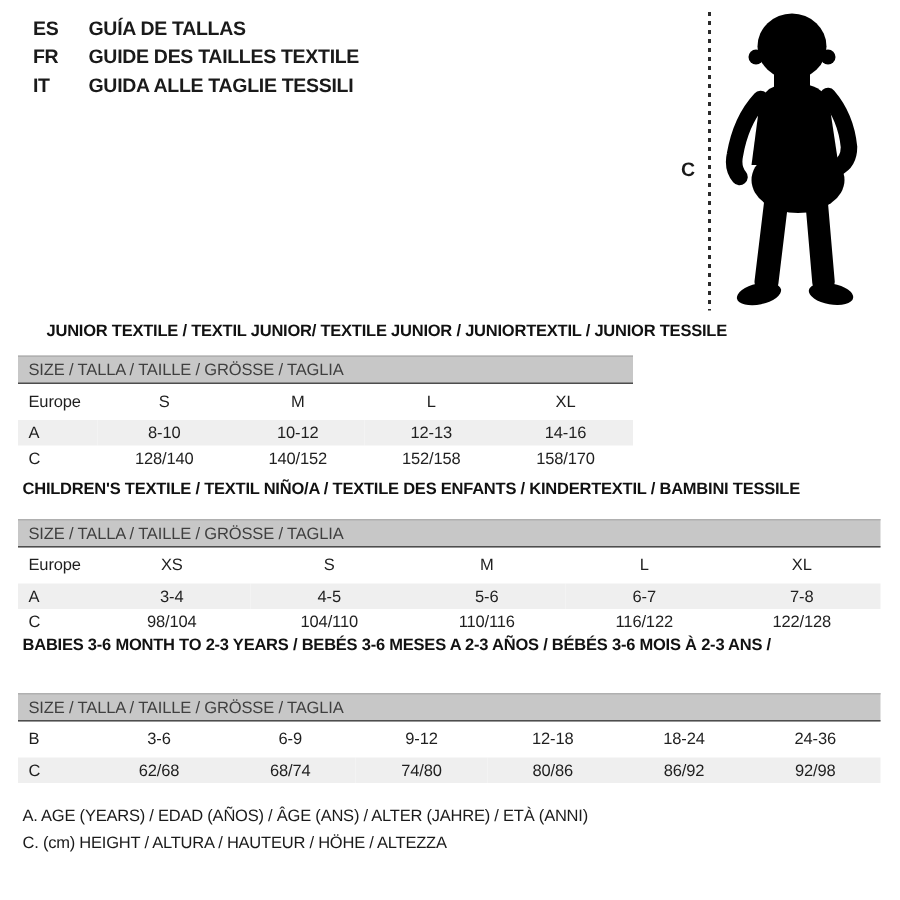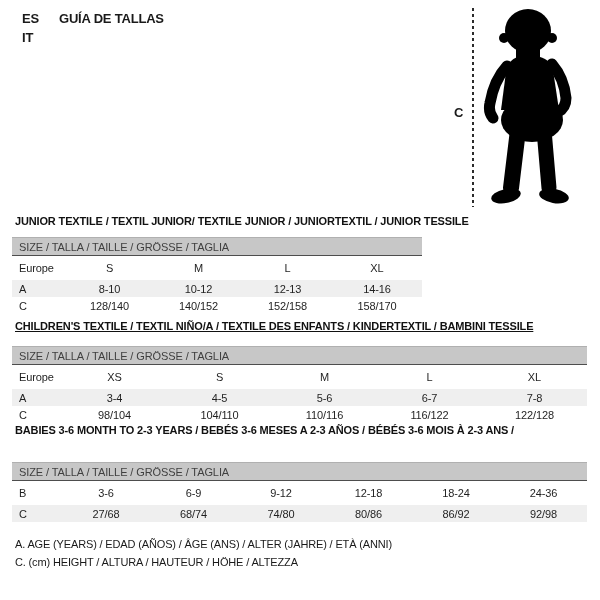--- a/index.html
+++ b/index.html
@@ -40,21 +40,26 @@
 </style>
 </head>
 <body>
 
 <div class="abs lang-block">
   <div class="lang-row">
     <span class="lang-code">ES</span>
     <span>GUÍA DE TALLAS</span>
   </div>
   <div class="lang-row">
+    <span class="lang-code">FR</span>
+    <span>GUIDE DES TAILLES TEXTILE</span>
+  </div>
+  <div class="lang-row">
     <span class="lang-code">IT</span>
+    <span>GUIDA ALLE TAGLIE TESSILI</span>
   </div>
 </div>
 
 <div class="abs dotted-line"></div>
 <div class="abs c-label">C</div>
 <div class="abs" style="left:480px;top:8px;width:106px;height:200px;">
   <svg width="106" height="200" viewBox="0 0 106 200" xmlns="http://www.w3.org/2000/svg">
     <g fill="#000000" stroke="none">
       <circle cx="24" cy="30" r="5"></circle>
       <circle cx="72" cy="30" r="5"></circle>
@@ -69,21 +74,21 @@
       <path d="M38,122 L31,180" stroke-width="16"></path>
       <path d="M64,122 L69,180" stroke-width="15"></path>
     </g>
     <g fill="#000000" stroke="none">
       <ellipse cx="26" cy="188" rx="15" ry="7" transform="rotate(-12 26 188)"></ellipse>
       <ellipse cx="74" cy="188" rx="15" ry="7" transform="rotate(10 74 188)"></ellipse>
     </g>
   </svg>
 </div>
 
-<div class="abs sec-title" style="top:215px;">JUNIOR TEXTILE / TEXTIL JUNIOR/ TEXTILE JUNIOR / JUNIORTEXTIL / JUNIOR TESSILE</div>
+<div class="abs sec-title" style="top:215px;margin-left:16px;">JUNIOR TEXTILE / TEXTIL JUNIOR/ TEXTILE JUNIOR / JUNIORTEXTIL / JUNIOR TESSILE</div>
 <div class="abs tbl" style="top:237px;width:410px;">
   <div class="size-bar">SIZE / TALLA / TAILLE / GRÖSSE / TAGLIA</div>
   <table>
     <colgroup>
         <col style="width:53px">
         <col style="width:89px">
         <col style="width:89px">
         <col style="width:89px">
         <col style="width:90px">
       </colgroup>
@@ -106,21 +111,21 @@
         <td class="lbl">C</td>
         <td>128/140</td>
         <td>140/152</td>
         <td>152/158</td>
         <td>158/170</td>
       </tr>
     </tbody>
   </table>
 </div>
 
-<div class="abs sec-title" style="top:320px;text-decoration:underline;">CHILDREN'S TEXTILE / TEXTIL NIÑO/A / TEXTILE DES ENFANTS / KINDERTEXTIL / BAMBINI TESSILE</div>
+<div class="abs sec-title" style="top:320px;">CHILDREN'S TEXTILE / TEXTIL NIÑO/A / TEXTILE DES ENFANTS / KINDERTEXTIL / BAMBINI TESSILE</div>
 <div class="abs tbl" style="top:346px;width:575px;">
   <div class="size-bar">SIZE / TALLA / TAILLE / GRÖSSE / TAGLIA</div>
   <table>
     <colgroup>
         <col style="width:50px">
         <col style="width:105px">
         <col style="width:105px">
         <col style="width:105px">
         <col style="width:105px">
         <col style="width:105px">
@@ -174,21 +179,21 @@
         <td class="lbl">B</td>
         <td>3-6</td>
         <td>6-9</td>
         <td>9-12</td>
         <td>12-18</td>
         <td>18-24</td>
         <td>24-36</td>
       </tr>
       <tr>
         <td class="lbl">C</td>
-        <td>27/68</td>
+        <td>62/68</td>
         <td>68/74</td>
         <td>74/80</td>
         <td>80/86</td>
         <td>86/92</td>
         <td>92/98</td>
       </tr>
     </tbody>
   </table>
 </div>
 

